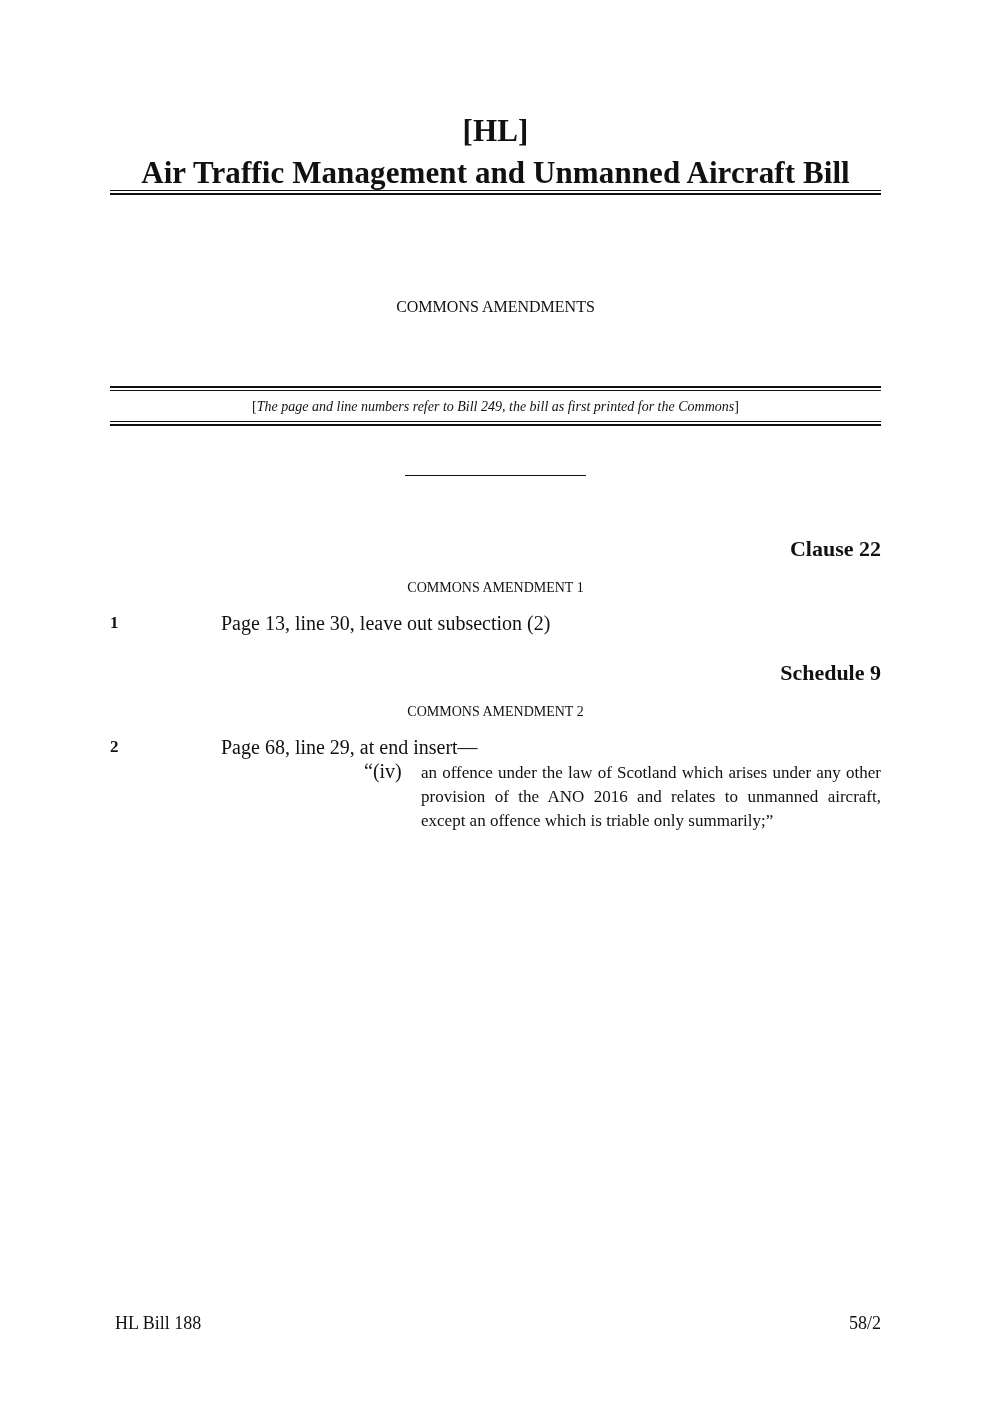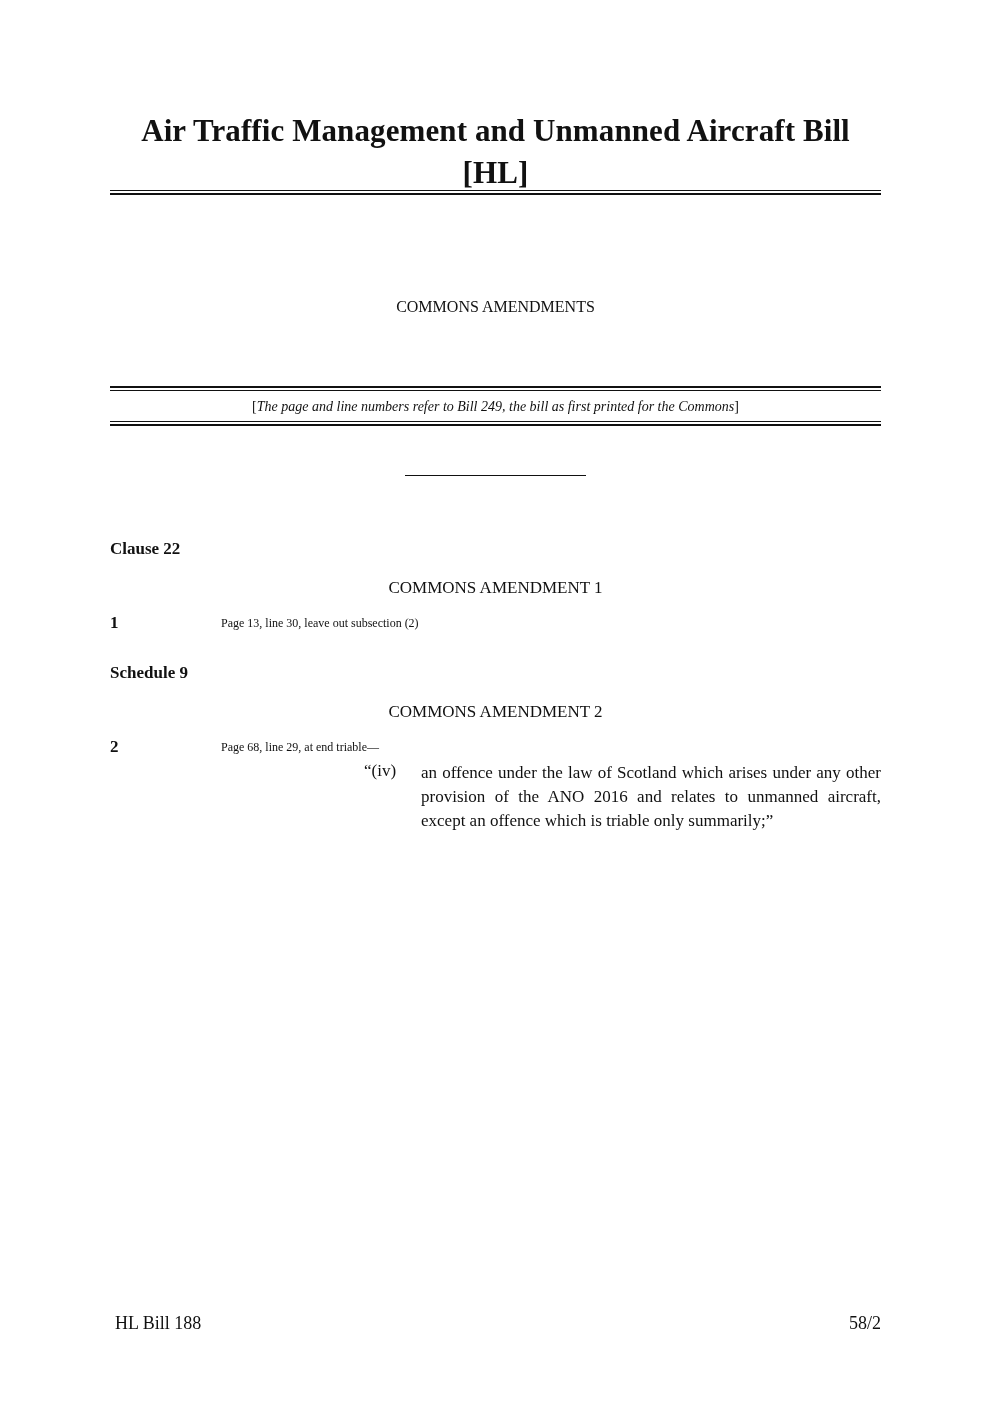--- a/index.html
+++ b/index.html
@@ -17,44 +17,44 @@
       left: 110px; width: 771px; top: 296px; text-align: center;
       font-size: 16px; line-height: 22px;
     }
     .note {
       left: 110px; width: 771px; top: 396px; text-align: center;
       font-size: 14px; line-height: 22px;
     }
     .note i { font-style: italic; }
     .short-rule { left: 405px; width: 181px; top: 475px; height: 1px; background: #111; }
     .heading-bold {
-      left: 110px; width: 771px; text-align: left; font-weight: bold;
-      font-size: 17px; line-height: 22px;
+      left: 110px; width: 771px; text-align: right; font-weight: bold;
+      font-size: 22px; line-height: 22px;
     }
     .heading {
       left: 110px; width: 771px; text-align: center;
-      font-size: 17px; line-height: 22px;
+      font-size: 14px; line-height: 22px;
     }
     .num { left: 110px; font-weight: bold; font-size: 17px; line-height: 22px; }
-    .text { left: 221px; font-size: 12px; line-height: 22px; }
-    .sub-label { left: 364px; font-size: 17px; line-height: 20px; }
+    .text { left: 221px; font-size: 20px; line-height: 22px; }
+    .sub-label { left: 364px; font-size: 20px; line-height: 20px; }
     .sub-text {
       left: 421px; width: 460px; font-size: 17px; line-height: 24px;
       text-align: justify; text-align-last: left;
     }
     .footer { font-size: 18px; line-height: 22px; top: 1264px; margin-top: 48px; }
   </style>
 </head>
 <body>
 
 <div>
 
   <div class="abs title">
+    <div>[HL]</div>
     <div>Air Traffic Management and Unmanned Aircraft Bill</div>
-    <div>[HL]</div>
   </div>
 
   <div class="abs rule" style="top:190px;height:1px;"></div>
   <div class="abs rule" style="top:193px;height:2px;"></div>
 
   <div class="abs subtitle">COMMONS AMENDMENTS</div>
 
   <div class="abs rule" style="top:386px;height:2px;"></div>
   <div class="abs rule" style="top:390px;height:1px;"></div>
 
@@ -66,20 +66,20 @@
   <div class="abs short-rule"></div>
 
   <div class="abs heading-bold" style="top:538px;">Clause 22</div>
   <div class="abs heading" style="top:577px;">COMMONS AMENDMENT 1</div>
   <div class="abs num" style="top:612px;">1</div>
   <div class="abs text" style="top:612px;">Page 13, line 30, leave out subsection (2)</div>
 
   <div class="abs heading-bold" style="top:662px;">Schedule 9</div>
   <div class="abs heading" style="top:701px;">COMMONS AMENDMENT 2</div>
   <div class="abs num" style="top:736px;">2</div>
-  <div class="abs text" style="top:736px;">Page 68, line 29, at end triable—</div>
+  <div class="abs text" style="top:736px;">Page 68, line 29, at end insert—</div>
   <div class="abs sub-label" style="top:761px;">“(iv)</div>
   <div class="abs sub-text" style="top:761px;">an offence under the law of Scotland which arises under any other provision of the ANO 2016 and relates to unmanned aircraft, except an offence which is triable only summarily;”</div>
 
   <div class="abs footer" style="left:115px;">HL Bill 188</div>
   <div class="abs footer" style="right:110px;">58/2</div>
 
 </div>
 
 </body></html>

